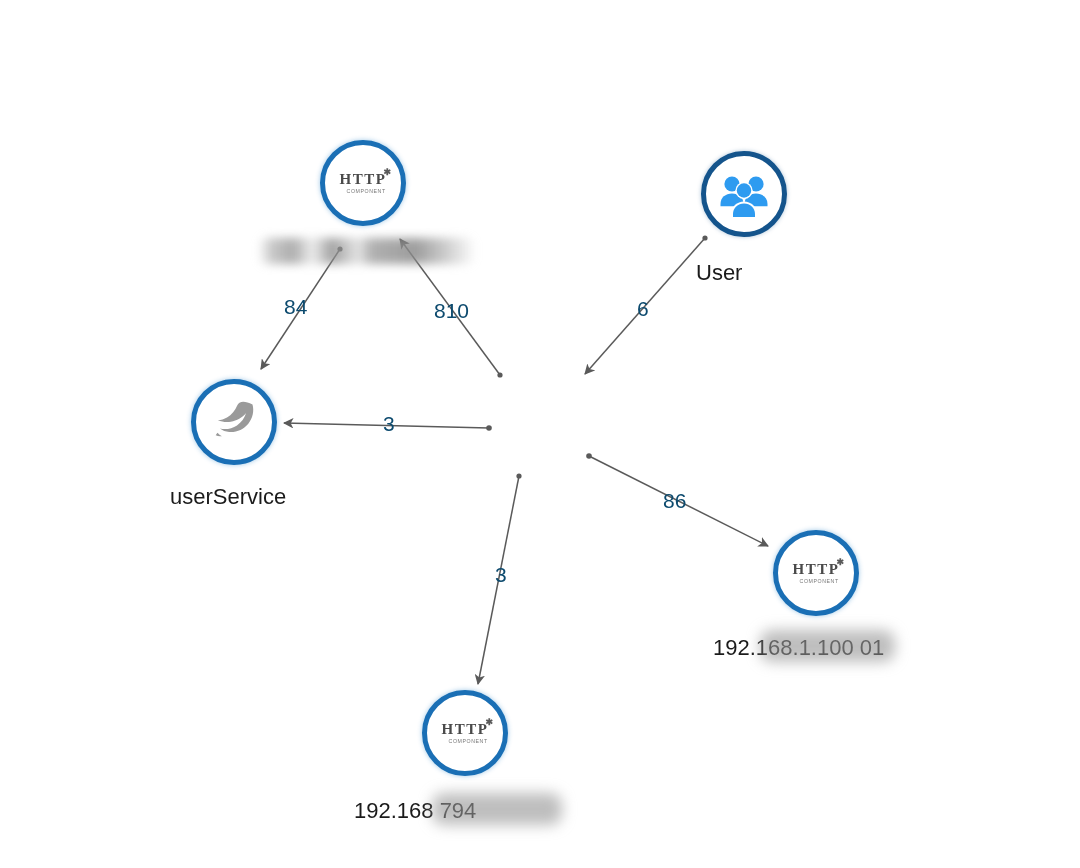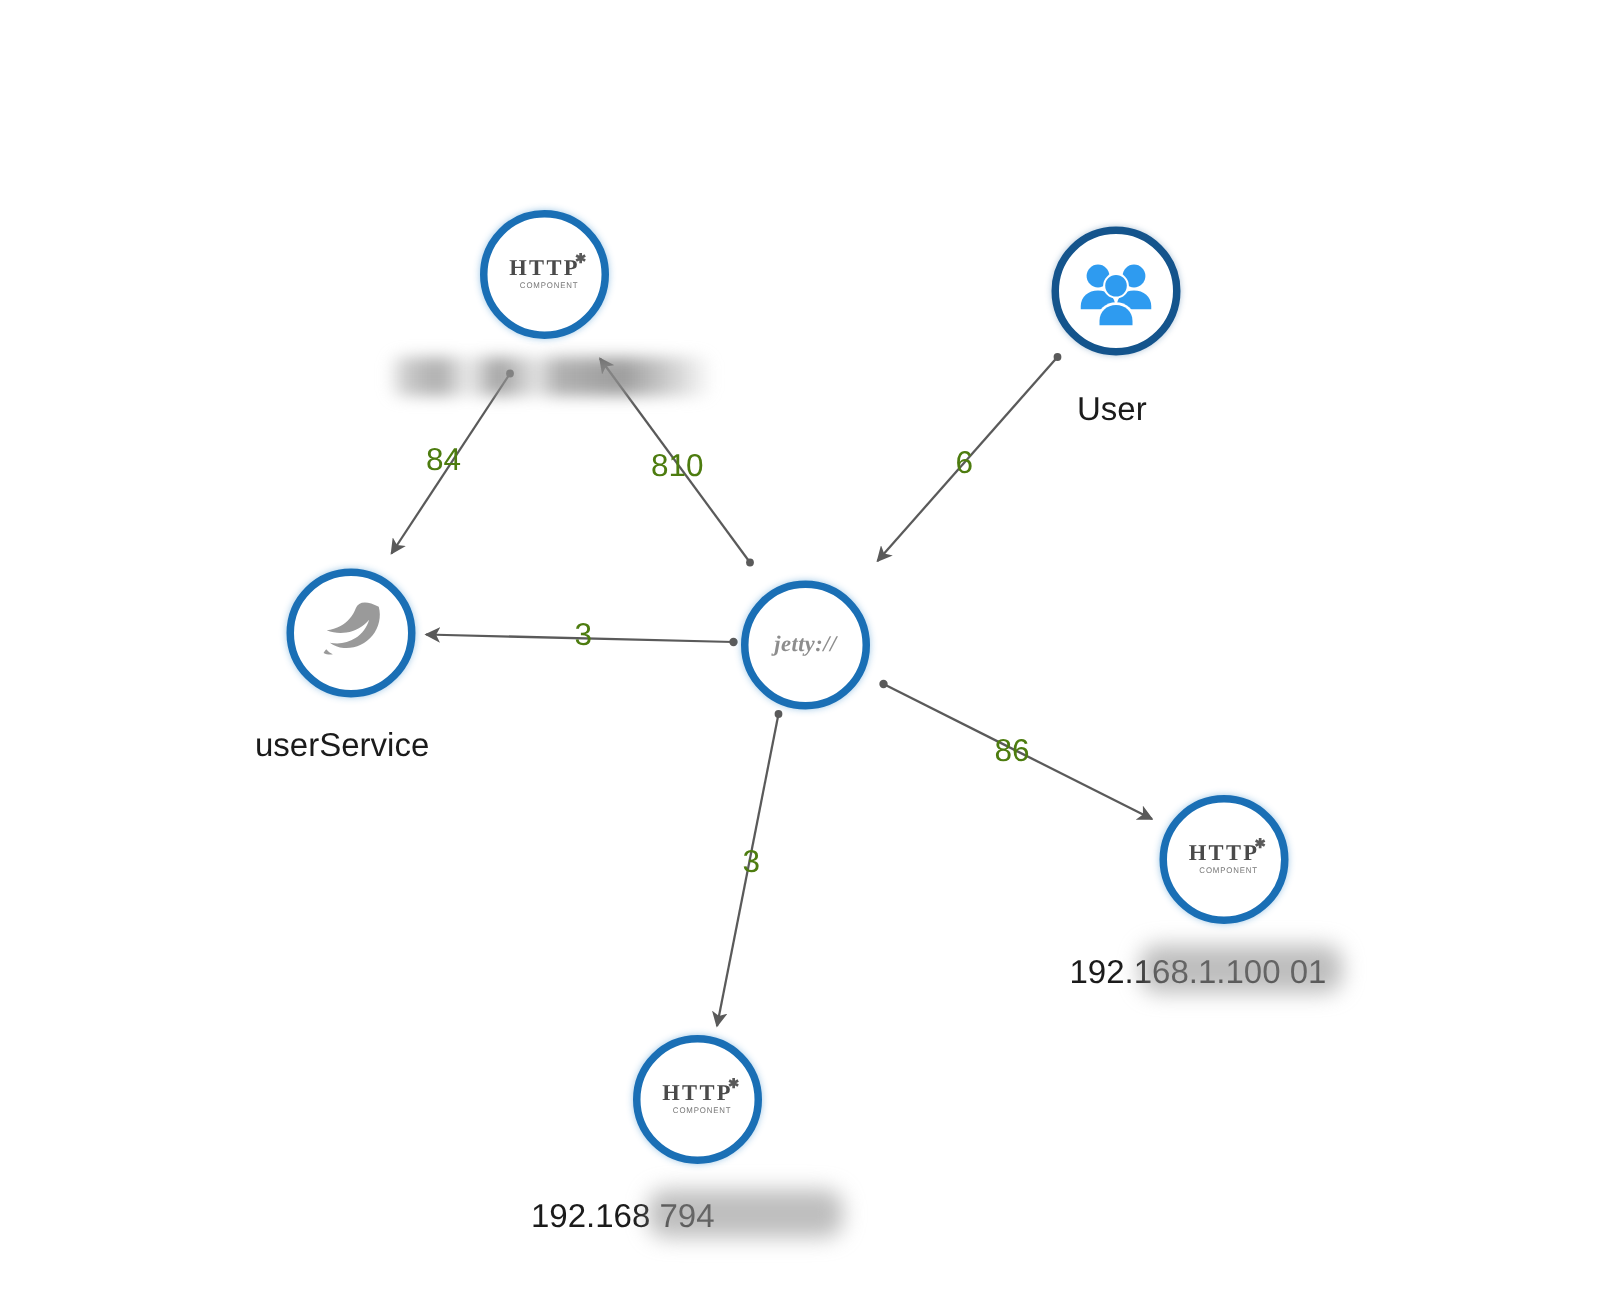--- a/index.html
+++ b/index.html
@@ -133,21 +133,21 @@
     filter: blur(7px);
     border-radius: 12px;
     z-index: 6;
     pointer-events: none;
   }
   
   .edge-label {
     position: absolute;
     font-family: "Liberation Sans", sans-serif;
     font-size: 21px;
-    color: #4d7c0f;
+    color: #0c4a6e;
     white-space: nowrap;
     z-index: 5;
   }
 </style>
 </head>
 <body>
 
 <div id="topology-canvas">
 
   <svg class="graph-svg" viewBox="0 0 1080 868">
@@ -204,33 +204,30 @@
       <circle cx="14" cy="13" r="7.6" fill="#2e9bf0"></circle>
       <path d="M2.5 33c0-6.3 5.1-10.4 11.5-10.4S25.5 26.7 25.5 33v2.2H2.5z" fill="#2e9bf0"></path>
       <circle cx="38" cy="13" r="7.6" fill="#2e9bf0"></circle>
       <path d="M26.5 33c0-6.3 5.1-10.4 11.5-10.4S49.5 26.7 49.5 33v2.2H26.5z" fill="#2e9bf0"></path>
       <circle cx="26" cy="19.5" r="8.6" fill="#ffffff"></circle>
       <circle cx="26" cy="19.5" r="7.2" fill="#2e9bf0"></circle>
       <path d="M13.5 42.5c0-7.1 5.6-12 12.5-12s12.5 4.9 12.5 12v3.5h-25z" fill="#ffffff"></path>
       <path d="M15 43c0-6.2 4.9-10.6 11-10.6S37 36.8 37 43v3H15z" fill="#2e9bf0"></path>
     </svg>
   </div>
-  <div class="node-label" style="left:718px; top:260px;">User</div>
+  <div class="node-label" style="left:696px; top:260px;">User</div>
 
   <div class="node service-ring" style="left:191px; top:379px;">
     <svg class="leaf-glyph" viewBox="0 0 54 46">
       <path d="M45.5 5.5c1.8 6.6.2 13.8-4.2 19.2-4.6 5.7-11.9 8.9-19.1 8.3-3.5-.3-6.7-1.5-9.3-3.5 5.9 1.3 12.1.2 17.1-3.1 4.4-2.9 7.6-7.3 9.1-12.3-3.9 4.6-9.3 7.7-15.2 8.6-4.4.7-9 .2-13.1-1.5 3.2-.3 6.4-1.2 9.2-2.8 4.7-2.6 8.3-6.9 10.2-11.9 1.8-4.7 7.5-5.2 15.3-1z" fill="#9a9a9a"></path>
       <path d="M10.5 33.8c1.2 1.4 2.7 2.6 4.4 3.4-2.1.4-4.3.1-6.2-.9 .5-.9 1.1-1.7 1.8-2.5z" fill="#9a9a9a"></path>
     </svg>
   </div>
   <div class="node-label" style="left:170px; top:484px;">userService</div>
 
-  <div class="node service-ring" style="left:494px; top:387px;">
-    <span class="jetty-glyph">jetty://</span>
-  </div>
 
   <div class="node service-ring" style="left:773px; top:530px;">
     <span class="http-glyph">
       <span class="http-main">
         <span>HTTP</span>
         <span class="http-star">✱</span>
       </span>
       <span class="http-sub">COMPONENT</span>
     </span>
   </div>

